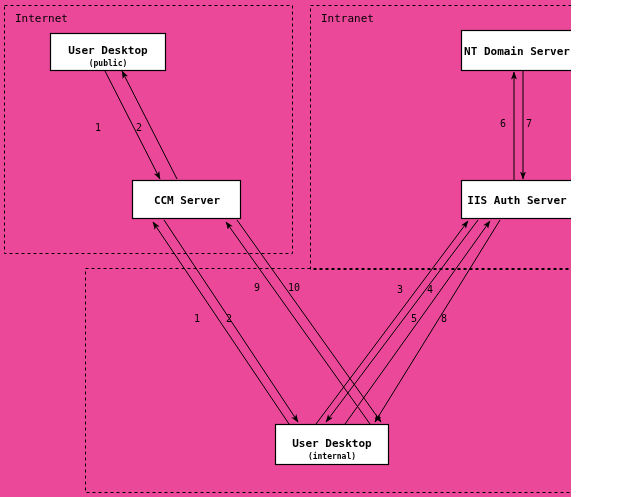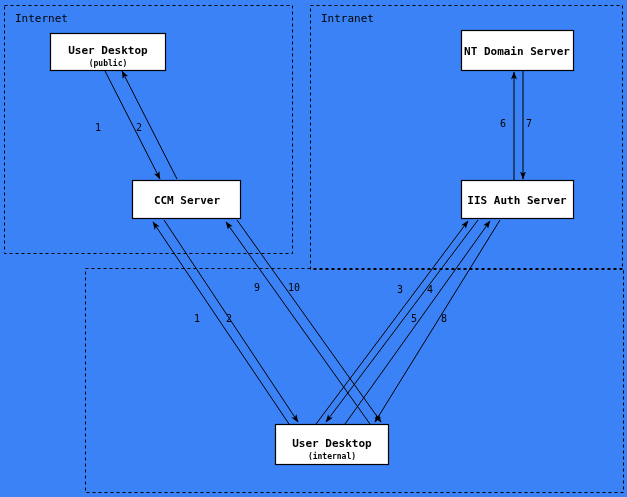--- a/index.html
+++ b/index.html
@@ -2,23 +2,23 @@
 <html><head>
 <meta charset="utf-8">
 <style>
   html, body {
     margin: 0;
     padding: 0;
     background: #ffffff;
   }
   #diagram-root {
     position: relative;
-    width: 627px;
+    width: 571px;
     height: 497px;
-    background: #3b82f6;
+    background: #ec4899;
     font-family: "DejaVu Sans Mono", monospace;
     overflow: hidden;
   }
   svg.canvas {
     position: absolute;
     left: 0;
     top: 0;
     width: 627px;
     height: 497px;
   }

